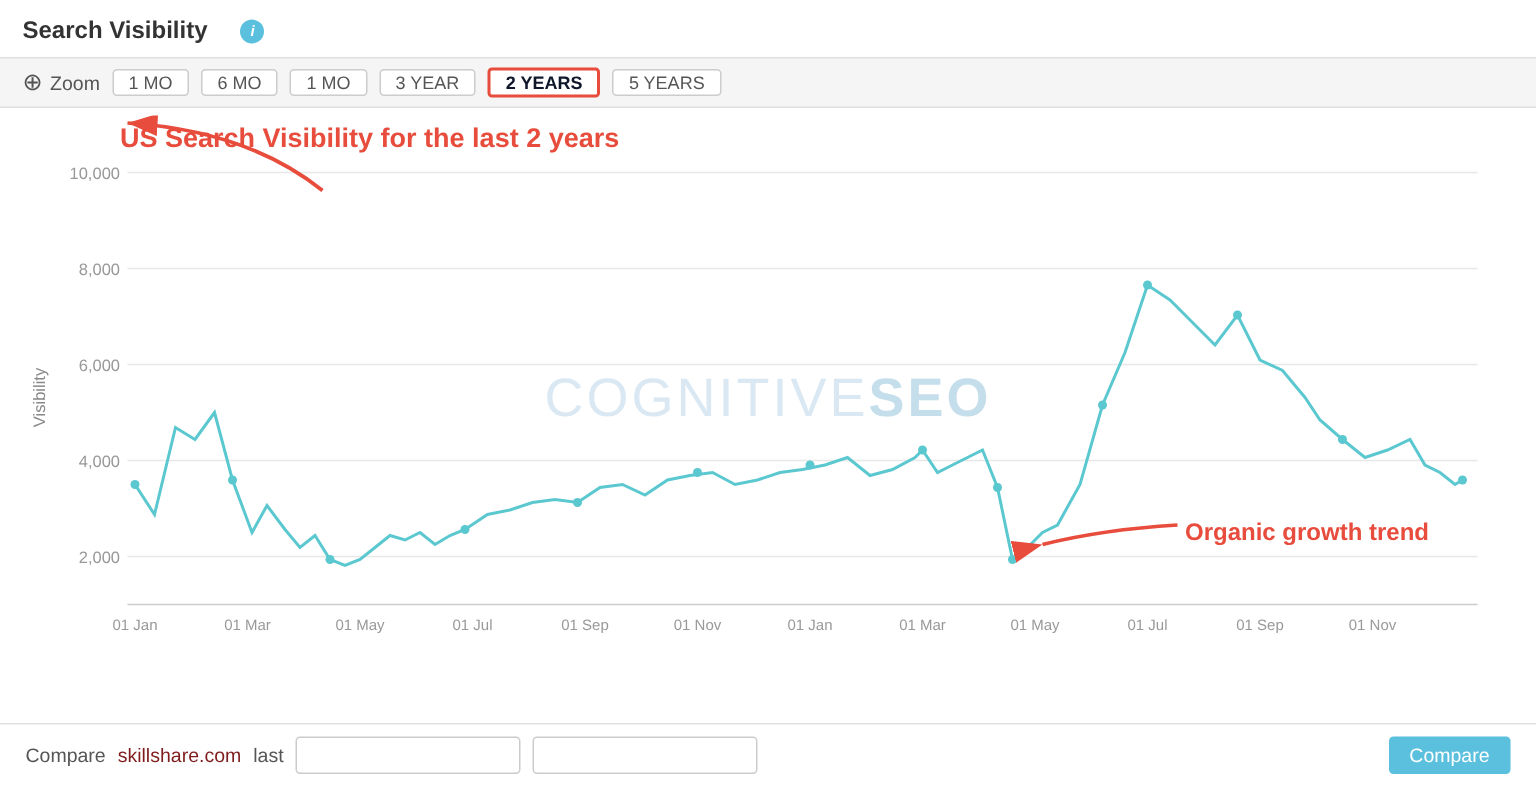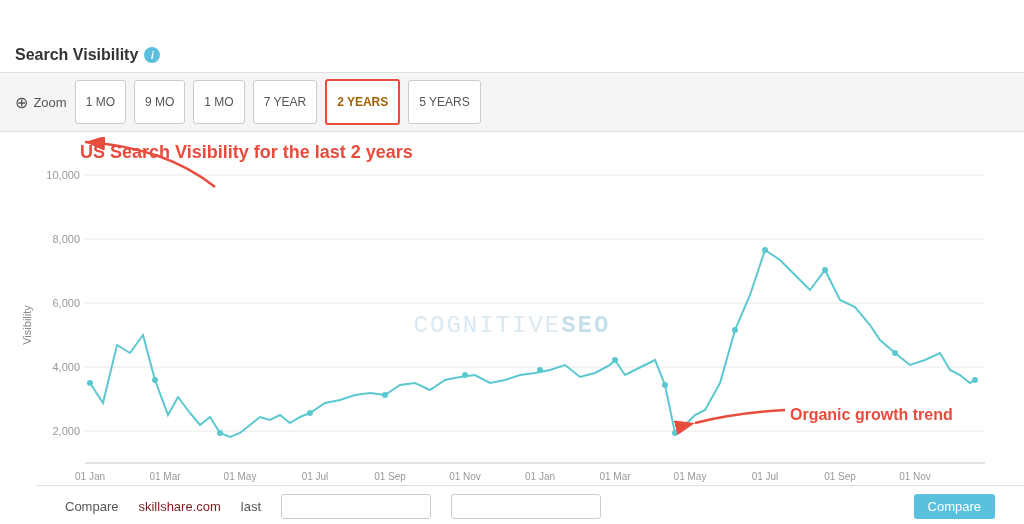--- a/index.html
+++ b/index.html
@@ -9,22 +9,21 @@
       width: 1024px;
       height: 524px;
       overflow: hidden;
       position: relative;
     }
 
     .header {
       display: flex;
       align-items: center;
       padding: 12px 15px 8px;
-      gap: 6px;
-      margin-top: 34px;
+      gap: 22px;
     }
 
     .header-title {
       font-size: 16px;
       font-weight: bold;
       color: #333;
     }
 
     .info-icon {
       width: 16px;
@@ -53,81 +52,79 @@
 
     .zoom-label {
       display: flex;
       align-items: center;
       gap: 5px;
       color: #555;
       font-size: 13px;
     }
 
     .time-btn {
-      padding: 14px 10px;
+      padding: 1px 10px;
       border: 1px solid #ccc;
       background: #fff;
       border-radius: 3px;
       font-size: 12px;
       cursor: pointer;
       color: #555;
     }
 
     .time-btn.active {
       border: 2px solid #e74c3c;
-      color: #a16207;
+      color: #0f172a;
       font-weight: bold;
     }
 
     .annotation-title {
       position: absolute;
       top: 10px;
       left: 80px;
       font-size: 18px;
       font-weight: bold;
       color: #e74c3c;
       z-index: 10;
     }
 
     .watermark {
       position: absolute;
       top: 50%;
       left: 50%;
       transform: translate(-50%, -50%);
-      font-size: 24px;
+      font-size: 36px;
       color: rgba(180, 210, 230, 0.5);
       font-weight: bold;
       letter-spacing: 2px;
       white-space: nowrap;
       pointer-events: none;
       z-index: 5;
-      font-family: Liberation Mono, monospace;
     }
 
     .watermark span {
       font-weight: 900;
       color: rgba(150, 195, 220, 0.6);
     }
 
     .arrow-1 {
       position: absolute;
       z-index: 10;
       pointer-events: none;
     }
 
     .footer {
       display: flex;
       align-items: center;
-      padding: 8px 29px;
+      padding: 8px 17px;
       border-top: 1px solid #e0e0e0;
-      gap: 20px;
+      gap: 8px;
       background: #fff;
       font-size: 13px;
       color: #555;
-      margin-left: 36px;
     }
 
     .footer-link {
       color: #7f1d1d;
       text-decoration: none;
     }
 
     .footer-input {
       border: 1px solid #ccc;
       border-radius: 3px;
@@ -160,23 +157,23 @@
     <span class="header-title">Search Visibility</span>
     <div class="info-icon">i</div>
   </div>
 
   <div class="toolbar">
     <div class="zoom-label">
       <span style="font-size:16px;">⊕</span>
       <span>Zoom</span>
     </div>
     <button class="time-btn">1 MO</button>
-    <button class="time-btn">9 MO</button>
+    <button class="time-btn">6 MO</button>
     <button class="time-btn">1 MO</button>
-    <button class="time-btn">7 YEAR</button>
+    <button class="time-btn">3 YEAR</button>
     <button class="time-btn active">2 YEARS</button>
     <button class="time-btn">5 YEARS</button>
   </div>
 
   <div style="position:relative;flex:1;padding:5px 15px 0 15px;">
 
     <div class="annotation-title">US Search Visibility for the last 2 years</div>
 
     <svg class="arrow-1" style="position:absolute;top:5px;left:55px;width:200px;height:60px;" viewBox="0 0 200 60">
       <defs>

